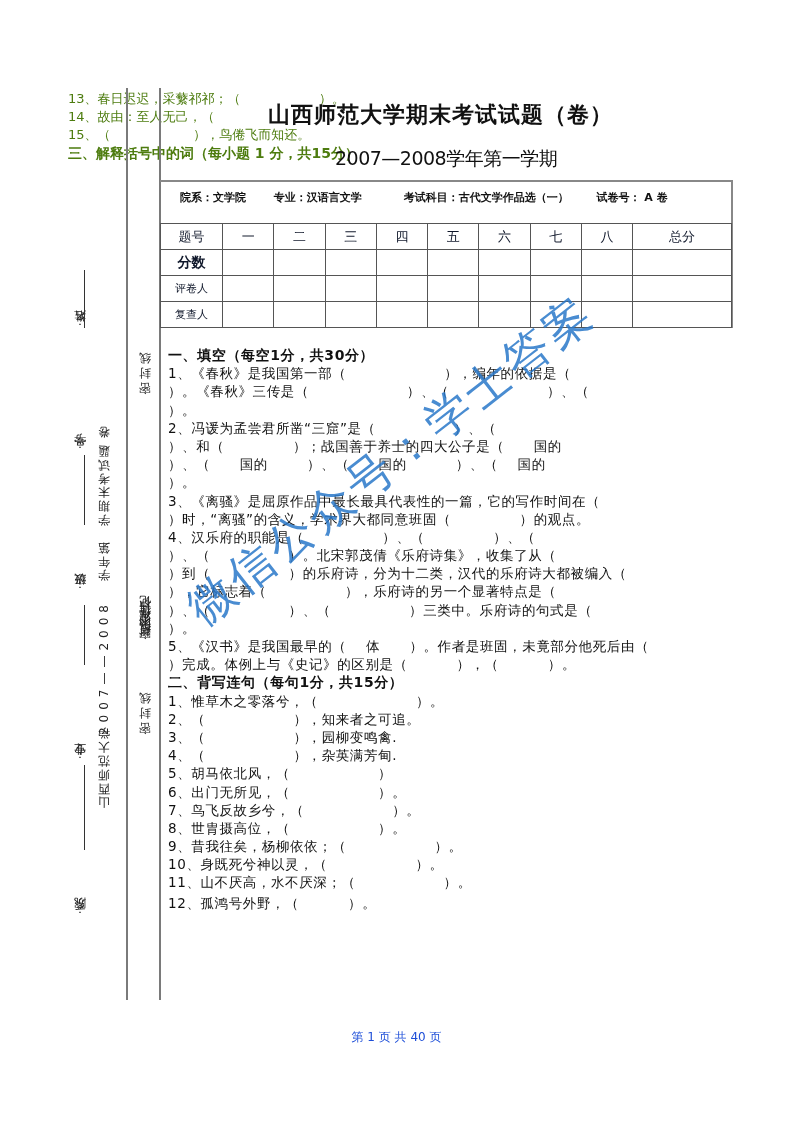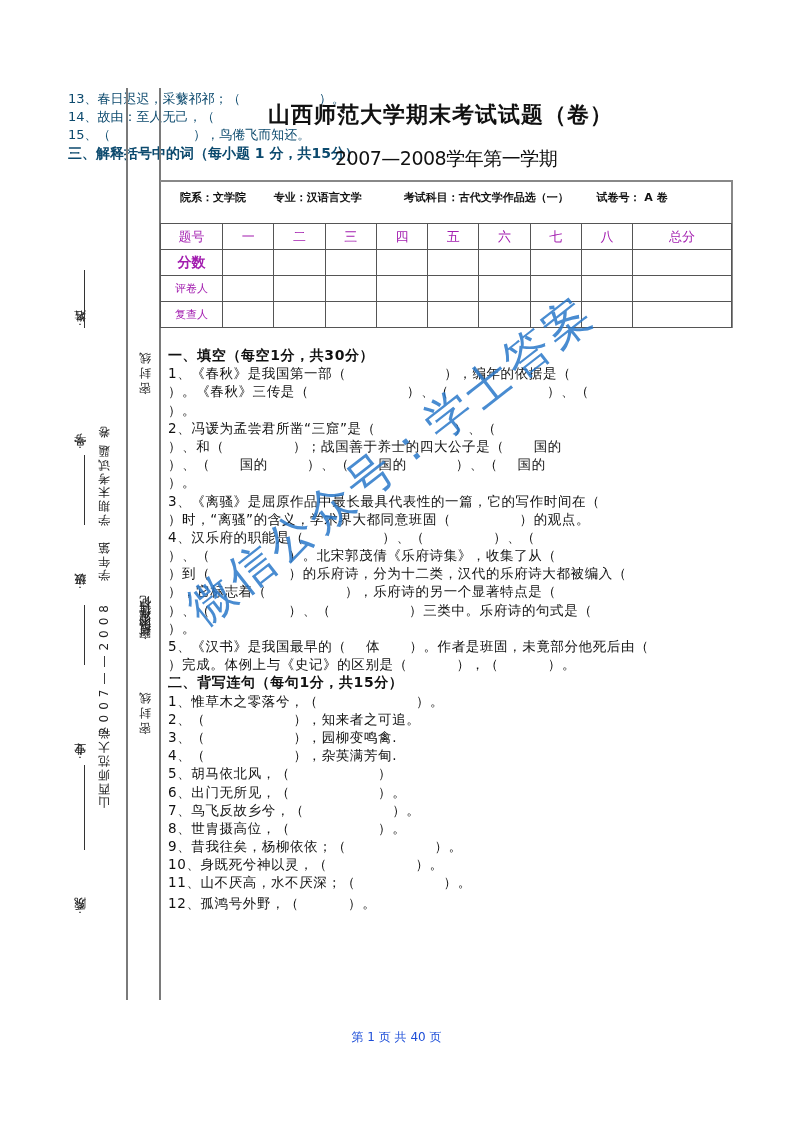--- a/index.html
+++ b/index.html
@@ -1,34 +1,34 @@
 <!DOCTYPE html>
 <html><head>
 <meta charset="utf-8">
 <style>
   * { box-sizing: border-box; margin: 0; padding: 0; }
   html, body { width: 793px; height: 1122px; background: #ffffff; overflow: hidden; }
   body { position: relative; font-family: "DejaVu Sans", sans-serif; color: #111; }
 
-  .overlap-lines { position: absolute; left: 68px; top: 90px; font-size: 13px; line-height: 18px; color: #0c4a6e; }
+  .overlap-lines { position: absolute; left: 68px; top: 90px; font-size: 13px; line-height: 18px; color: #4d7c0f; }
   .overlap-lines .ln { white-space: pre; height: 18px; }
   .overlap-lines .ln.bold { font-weight: bold; font-size: 14px; }
 
   .title { position: absolute; left: 268px; top: 100px; font-size: 22px; font-weight: bold; letter-spacing: 1px; white-space: nowrap; }
   .subtitle { position: absolute; left: 335px; top: 146px; font-size: 19px; white-space: nowrap; letter-spacing: -0.5px; }
 
   .vline { position: absolute; width: 2px; background: #7a7a7a; }
   .vline.a { left: 126px; top: 88px; height: 912px; }
   .vline.b { left: 159px; top: 88px; height: 912px; }
 
   .info-row { position: absolute; left: 168px; top: 190px; font-size: 11px; font-weight: bold; white-space: nowrap; }
   .info-row span { margin-right: 12px; padding-left: 12px; }
 
   table.score { position: absolute; left: 160px; top: 223px; width: 572px; border-collapse: collapse; }
-  table.score td { border: 1px solid #555; height: 26px; text-align: center; font-size: 13px; color: #a21caf; }
+  table.score td { border: 1px solid #555; height: 26px; text-align: center; font-size: 13px; color: #0f172a; }
   table.score td.lbl { width: 62px; }
   table.score td.bold { font-weight: bold; font-size: 14px; }
   table.score td.small { font-size: 11px; }
   .table-box { position: absolute; left: 160px; top: 180px; width: 573px; height: 148px; border-top: 2px solid #888; border-right: 2px solid #888; pointer-events: none; }
 
   .content { position: absolute; left: 168px; top: 346px; width: 572px; font-size: 13.5px; line-height: 18.2px; letter-spacing: 0.6px; }
   .content .ln { white-space: pre; height: 18.2px; overflow: visible; }
   .content .sec { font-weight: bold; font-size: 14px; }
   .content .gap { height: 22px; line-height: 22px; }
 

